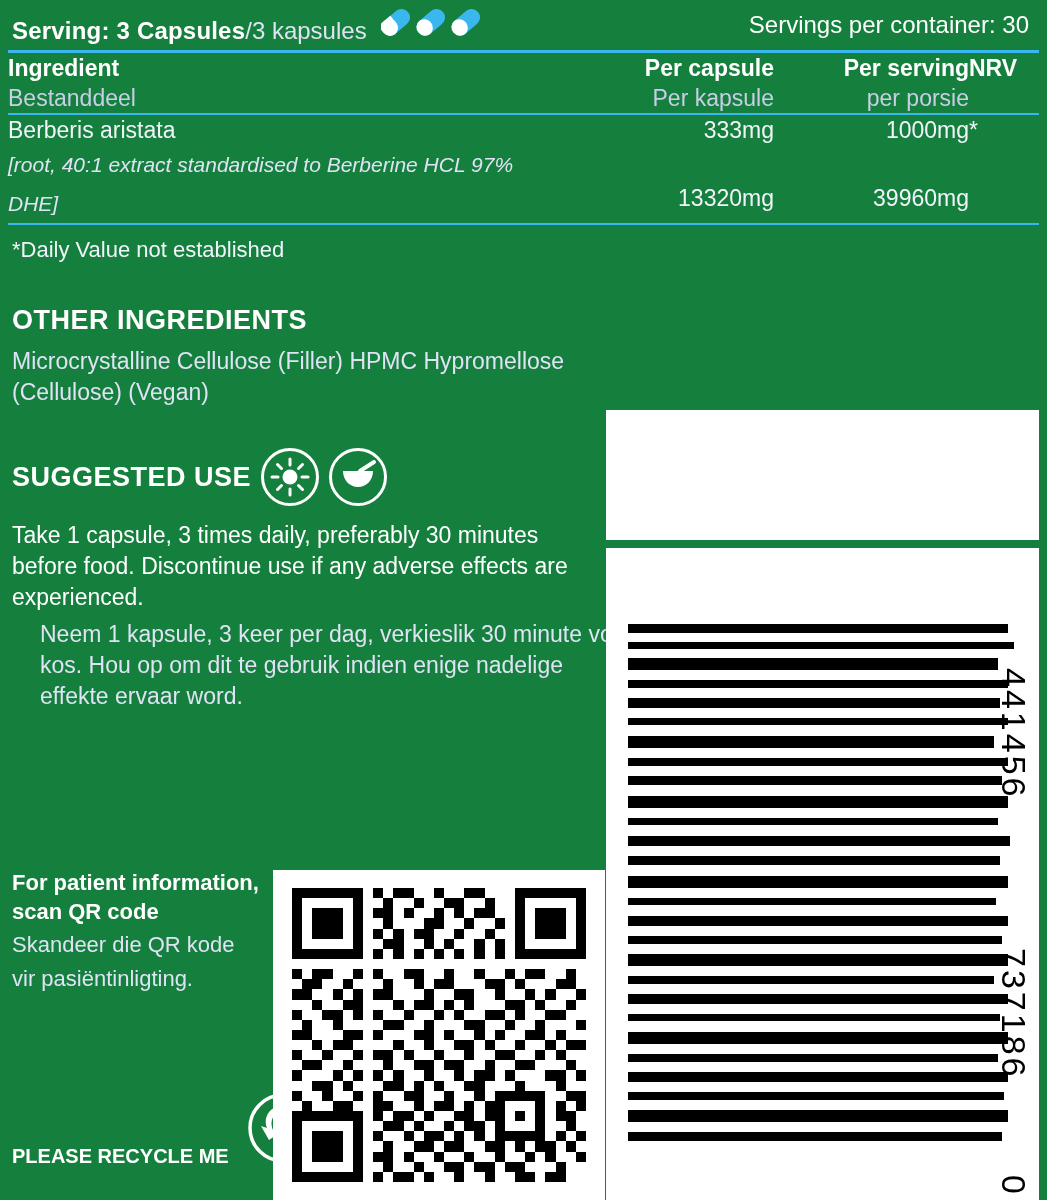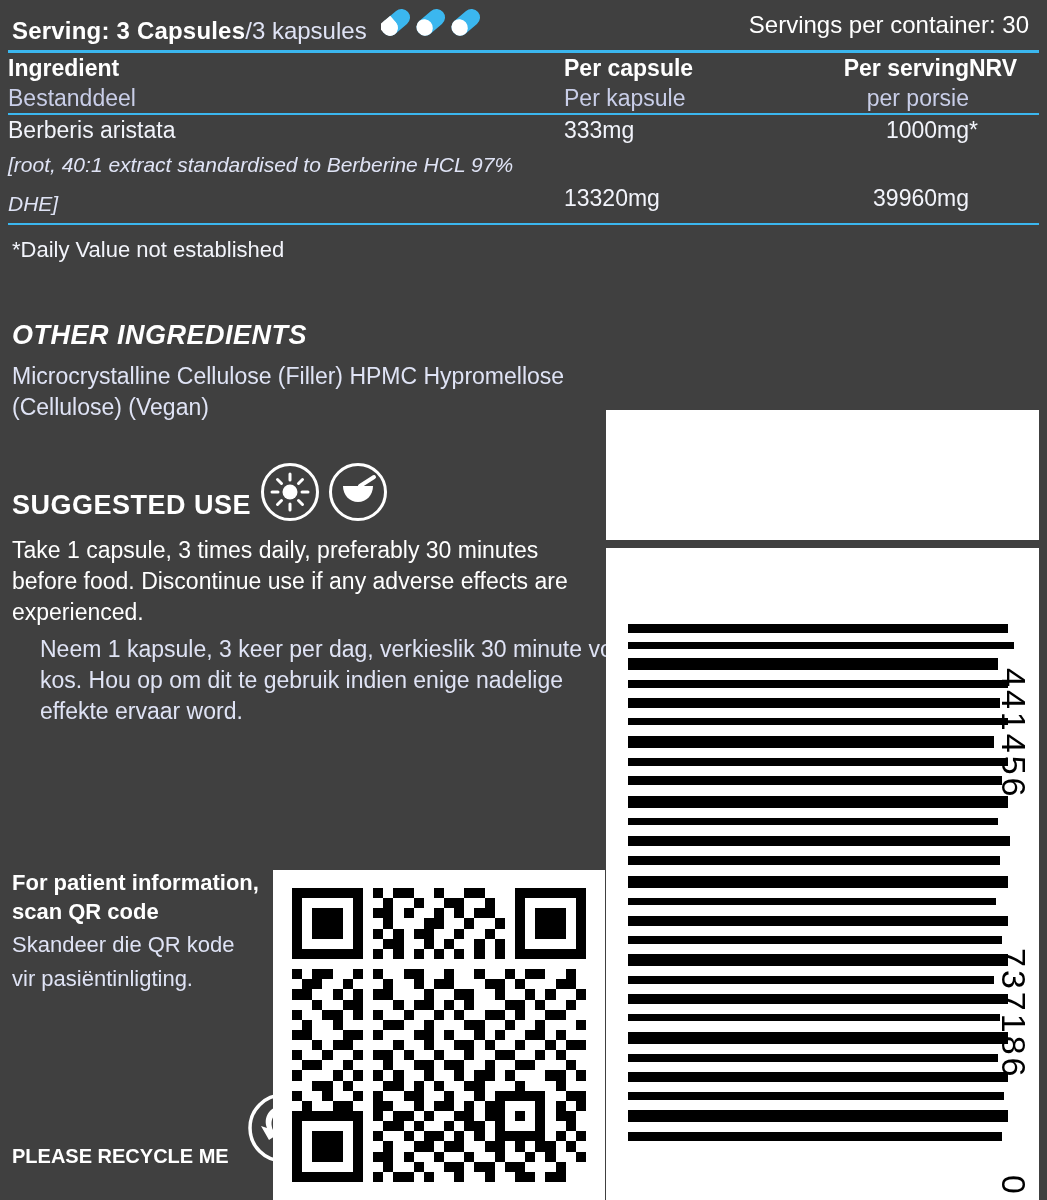--- a/index.html
+++ b/index.html
@@ -6,21 +6,21 @@
   html, body {
     width: 1047px; height: 1200px;
     background: #171a52;
     font-family: "Liberation Sans", sans-serif;
     color: #ffffff;
     overflow: hidden;
   }
   .label {
     position: relative;
     width: 1047px; height: 1200px;
-    background: #404040;
+    background: #15803d;
     padding: 0 8px;
   }
 
   
   .serving-row {
     display: flex;
     align-items: center;
     justify-content: space-between;
     height: 50px;
     padding: 0 4px;
@@ -33,44 +33,44 @@
 
   .rule { height: 3px; background: #3bb7ef; width: 100%; }
   .rule-thin { height: 2px; background: #3bb7ef; width: 100%; }
 
   
   table.facts { width: 100%; border-collapse: collapse; }
   table.facts td { vertical-align: top; padding: 0; }
   .th-main { font-size: 23px; font-weight: bold; line-height: 30px; }
   .th-sub  { font-size: 23px; font-weight: normal; color: #c9cee8; line-height: 30px; }
   .head-cell { padding: 8px 0 10px 4px; }
-  .col-per-cap { padding-right: 28px; width: 210px;}
+  .col-per-cap { text-align: right; padding-right: 28px; width: 210px;}
   .col-per-serv { text-align: right; padding-right: 22px; width: 195px; }
   .col-nrv { padding-right: 6px; width: 70px; }
 
   .ing-name { font-size: 23px; line-height: 30px; color: #f2f4fb; }
   .ing-desc { font-size: 21px; line-height: 39px; font-style: italic; color: #dfe3f5; }
   .val { font-size: 23px; color: #f2f4fb; line-height: 30px; }
   .row-pad td { padding-top: 10px; padding-bottom: 12px; }
 
   .footnote { font-size: 22px; color: #f2f4fb; padding: 10px 4px 0 4px; line-height: 30px; }
 
   
   .section-h {
     font-size: 27px; font-weight: bold; letter-spacing: .5px;
     padding-left: 4px;
   }
   .body-text { font-size: 23px; line-height: 31px; color: #dfe3f5; padding-left: 4px; }
   .body-text.strong { color: #ffffff; }
 
-  #other-ingredients { margin-top: 55px; font-style: italic; }
+  #other-ingredients { margin-top: 40px; }
   #other-ing-text { margin-top: 10px; }
 
   .suggested-head-row {
-    display: flex; align-items: flex-end; gap: 10px;
+    display: flex; align-items: center; gap: 10px;
     margin-top: 40px;
   }
   .icon-circle {
     width: 58px; height: 58px; border-radius: 50%;
     border: 3px solid #ffffff;
     display: flex; align-items: center; justify-content: center;
     flex: 0 0 auto;
   }
   #suggested-use-text { margin-top: 14px; width: 600px; }
   #suggested-use-text-af { margin-top: 6px; width: 600px; margin-left: 28px; }

